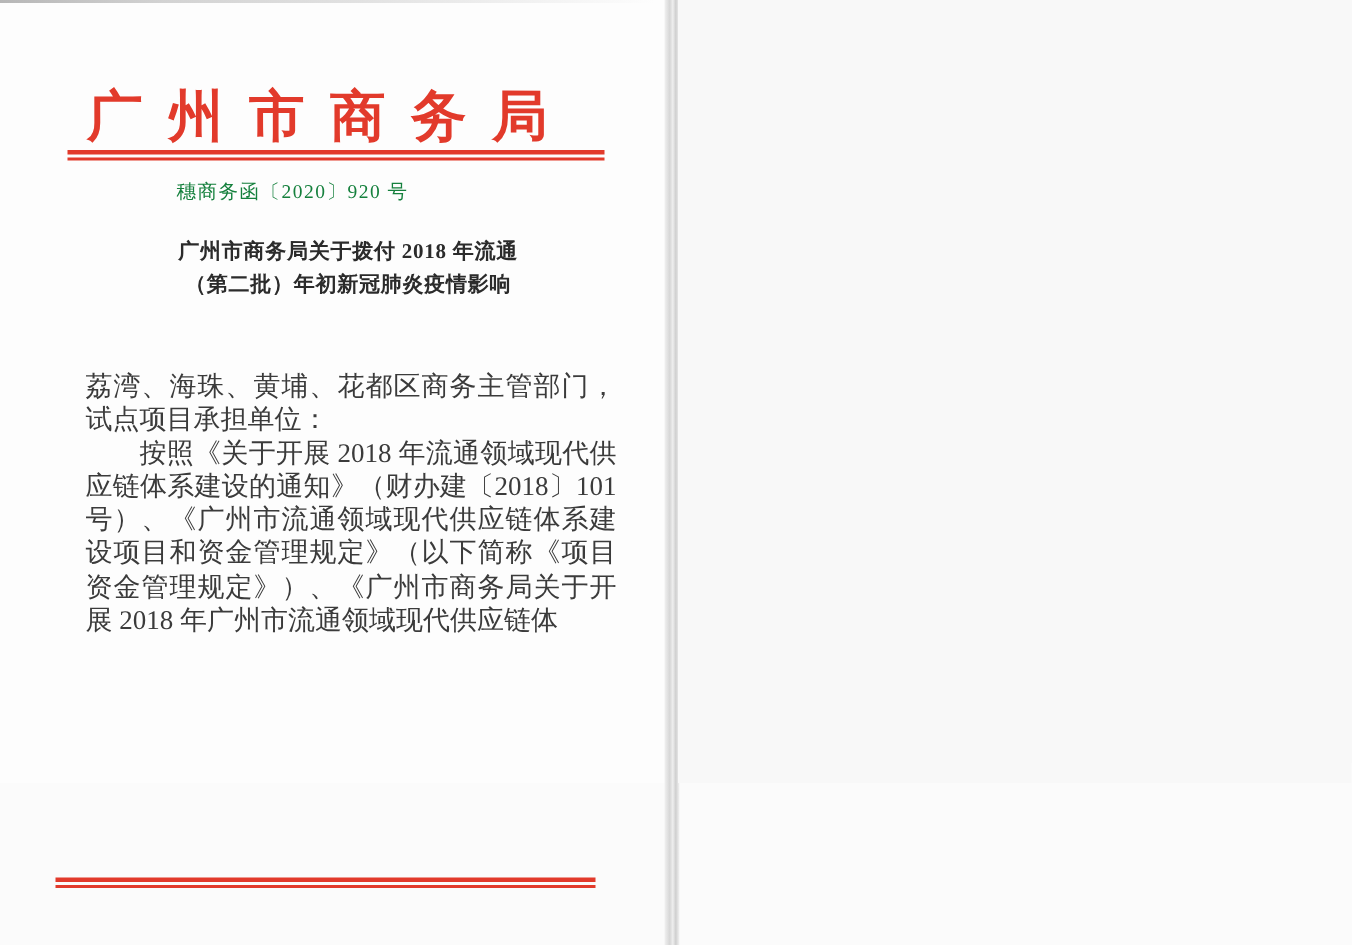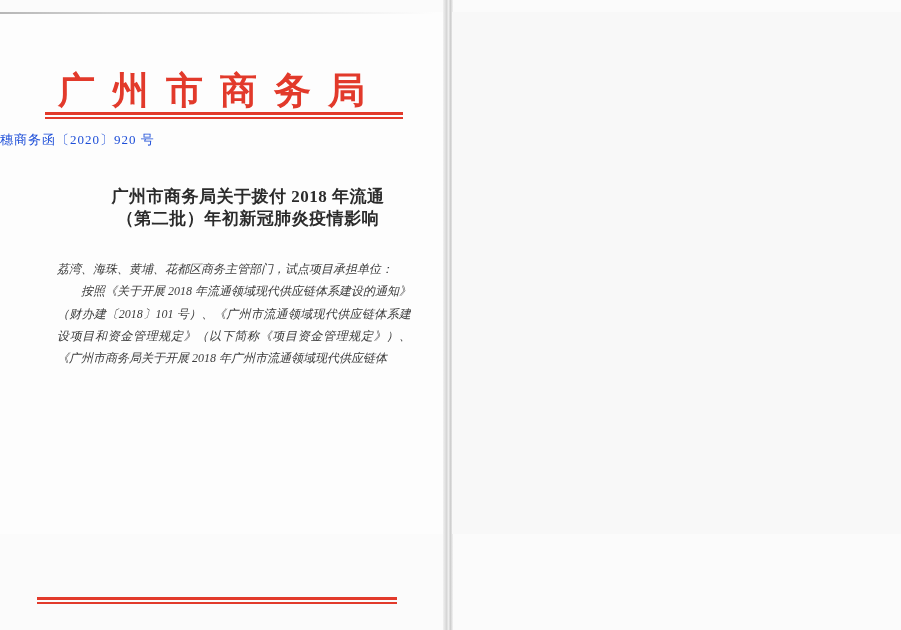--- a/index.html
+++ b/index.html
@@ -6,21 +6,21 @@
     --red:#e23a2b;
     --ink:#3b3b3b;
   }
   html,body{margin:0;padding:0;}
   body{
     width:901px;height:630px;position:relative;overflow:hidden;
     background:#fbfbfb;
     font-family:"Liberation Serif","DejaVu Serif",serif;
     color:var(--ink);
   }
-  .page{position:absolute;top:12px;height:522px;}
+  .page{position:absolute;top:0;height:522px;}
   .page-left{left:0;width:446px;background:#fdfdfd;}
   .page-right{left:452px;width:449px;background:#f8f8f8;}
   .fold{
     position:absolute;top:0;left:443px;width:10px;height:630px;
     background:linear-gradient(90deg,#f1f1f1 0%,#d6d6d6 35%,#eeeeee 55%,#cfcfcf 75%,#f3f3f3 100%);
   }
   .top-edge{
     position:absolute;top:0;left:0;width:436px;height:2px;
     background:linear-gradient(90deg,#707070,#a8a8a8 25%,#c6c6c6 55%,rgba(200,200,200,0) 100%);
     opacity:.5;
@@ -32,31 +32,31 @@
   }
   .double-rule{
     position:absolute;height:7px;box-sizing:border-box;
     border-top:3px solid var(--red);
     border-bottom:2px solid var(--red);
   }
   .rule-header{left:45px;top:100px;width:358px;}
   .rule-footer{left:37px;top:585px;width:360px;}
   .doc-number{
     position:absolute;left:0;top:119px;width:390px;
-    text-align:left;font-size:13px;letter-spacing:1px;color:#1d4ed8;
+    text-align:center;font-size:13px;letter-spacing:1px;color:#15803d;
   }
   .title{
-    position:absolute;left:56px;top:158px;width:352px;margin:16px;
-    text-align:center;font-size:17px;font-weight:bold;
+    position:absolute;left:56px;top:158px;width:352px;margin:0;
+    text-align:center;font-size:14px;font-weight:bold;
     line-height:22px;color:#2b2b2b;letter-spacing:.5px;
   }
   .body-text{
-    position:absolute;font-size:12px;line-height:22.3px;
+    position:absolute;font-size:18px;line-height:22.3px;
     text-align:justify;text-justify:inter-character;
-    color:var(--ink);overflow:hidden;font-style:italic;
+    color:var(--ink);overflow:hidden;
   }
   .body-left{left:57px;top:246px;width:354px;height:318px;}
   .body-text p{margin:0;}
   .body-text p.indent{text-indent:2em;}
 </style>
 </head>
 <body>
 
 <div>
 

